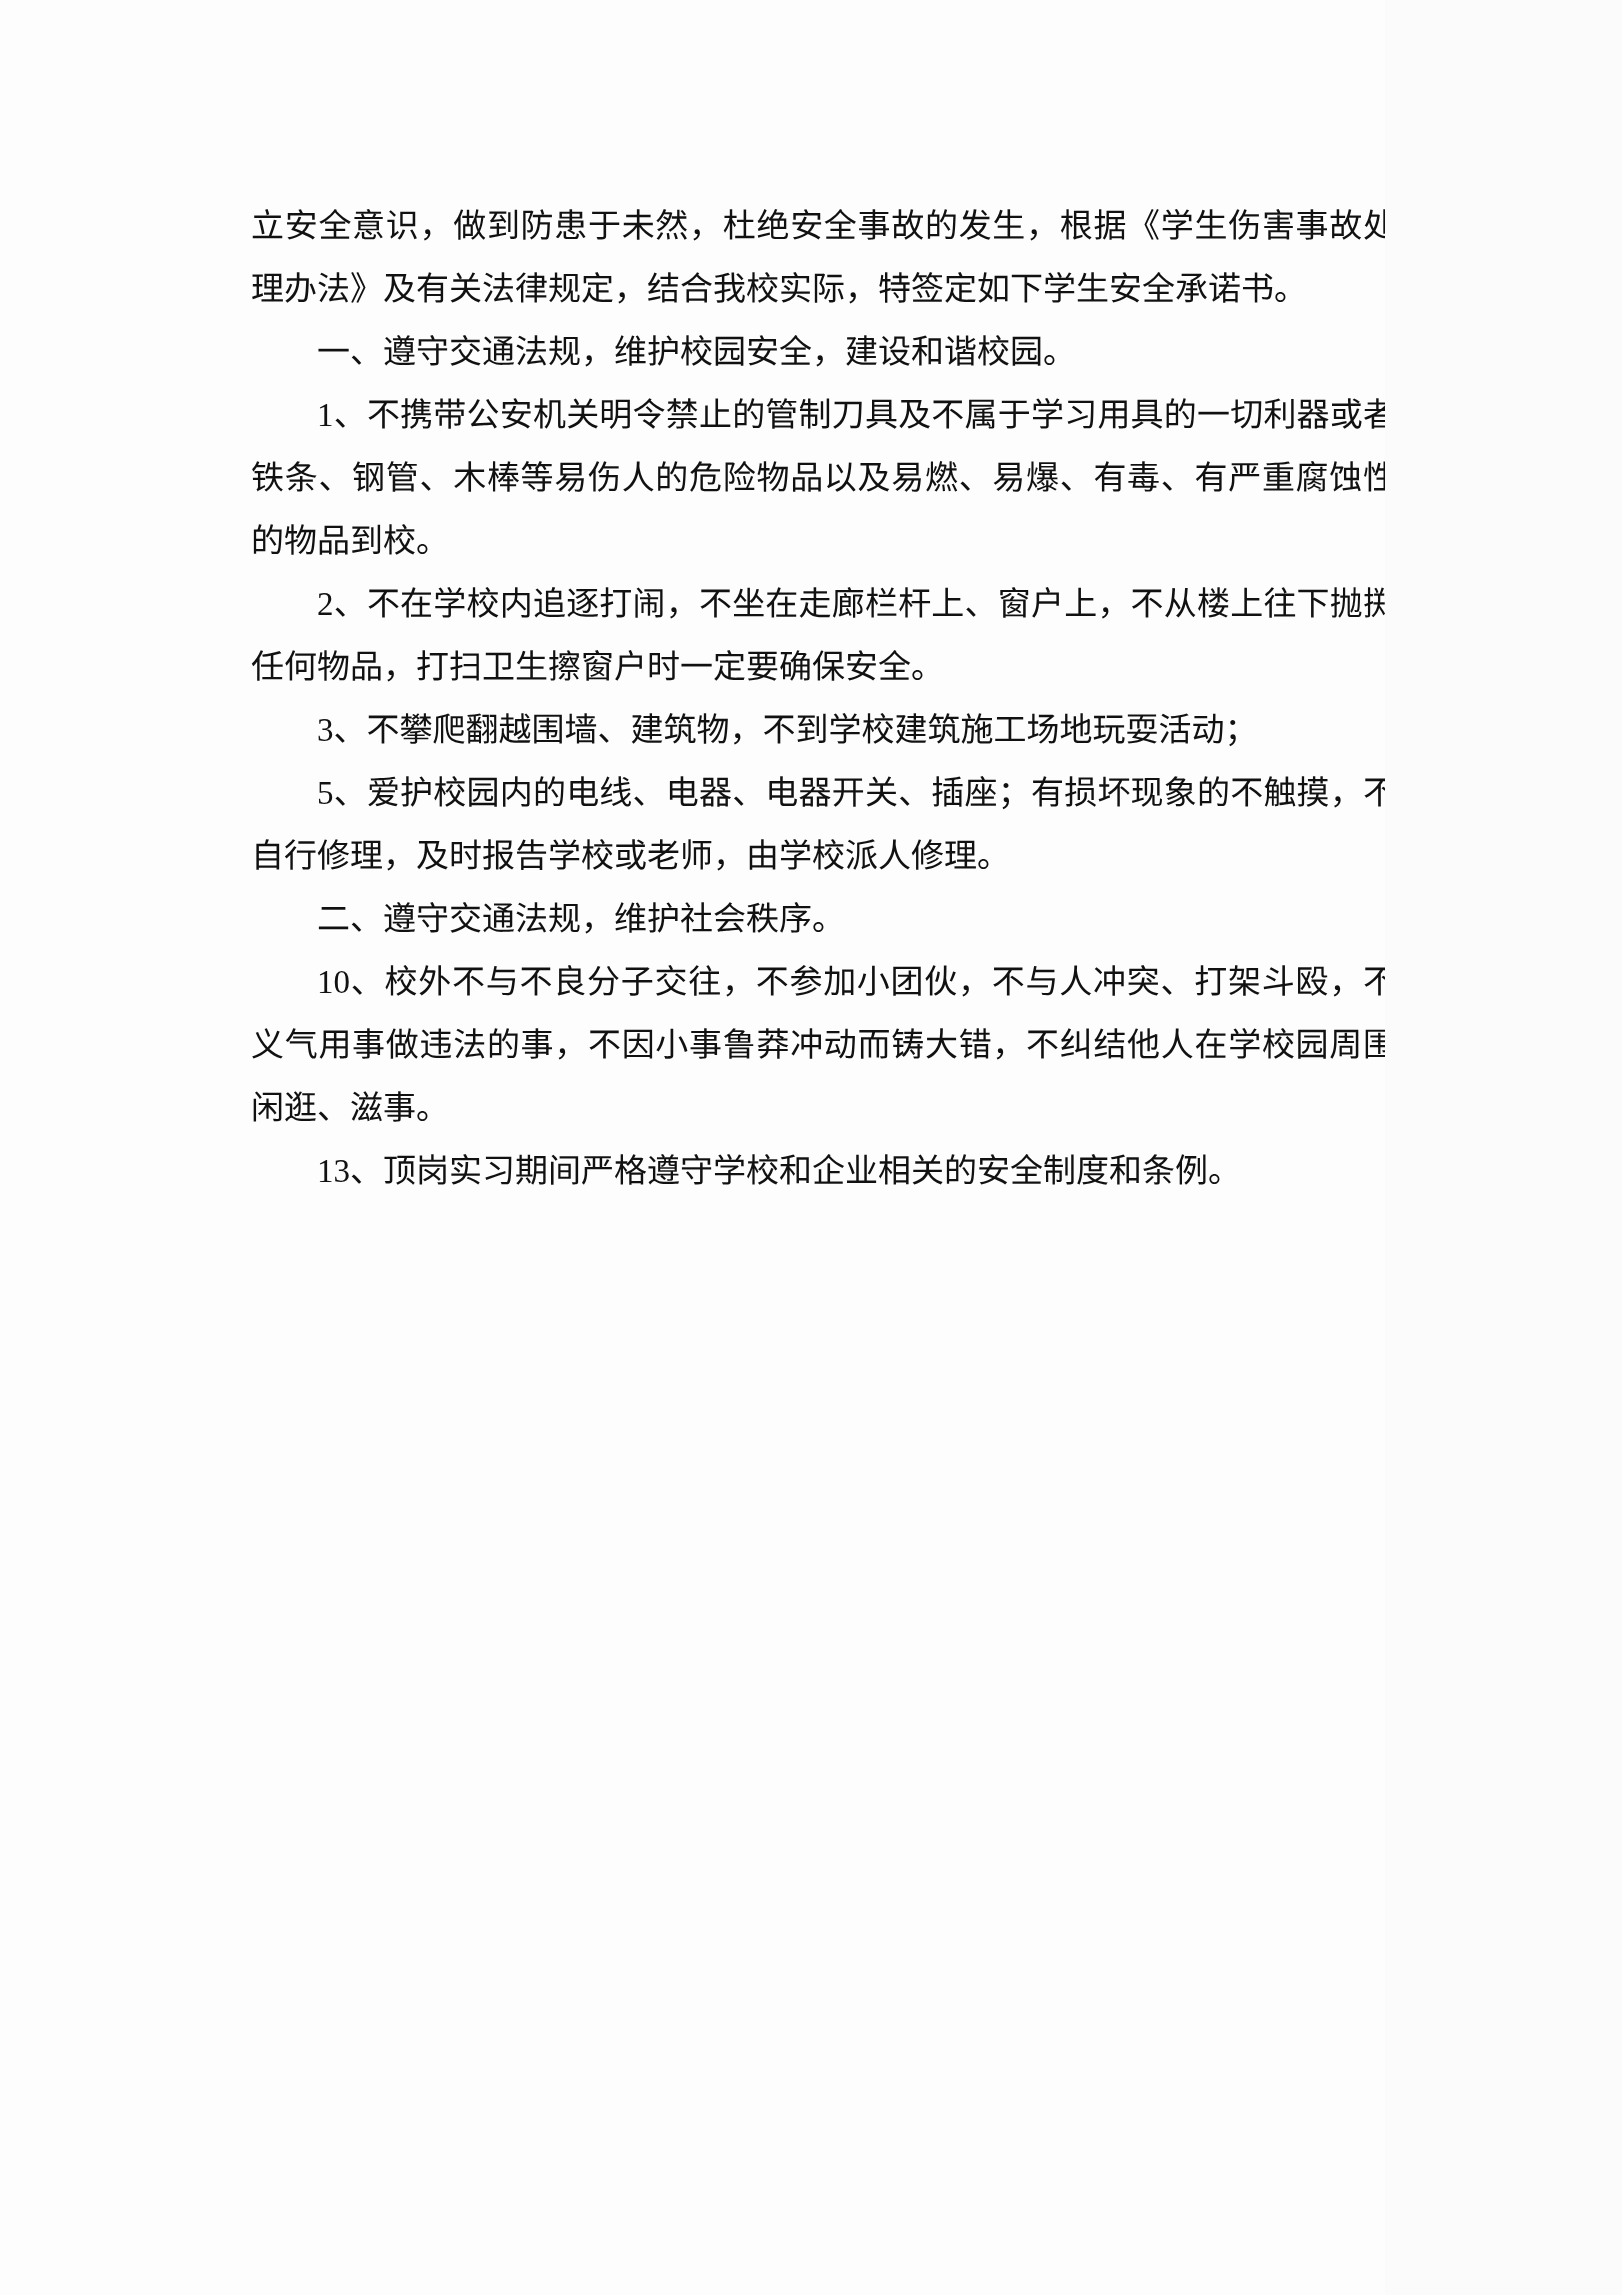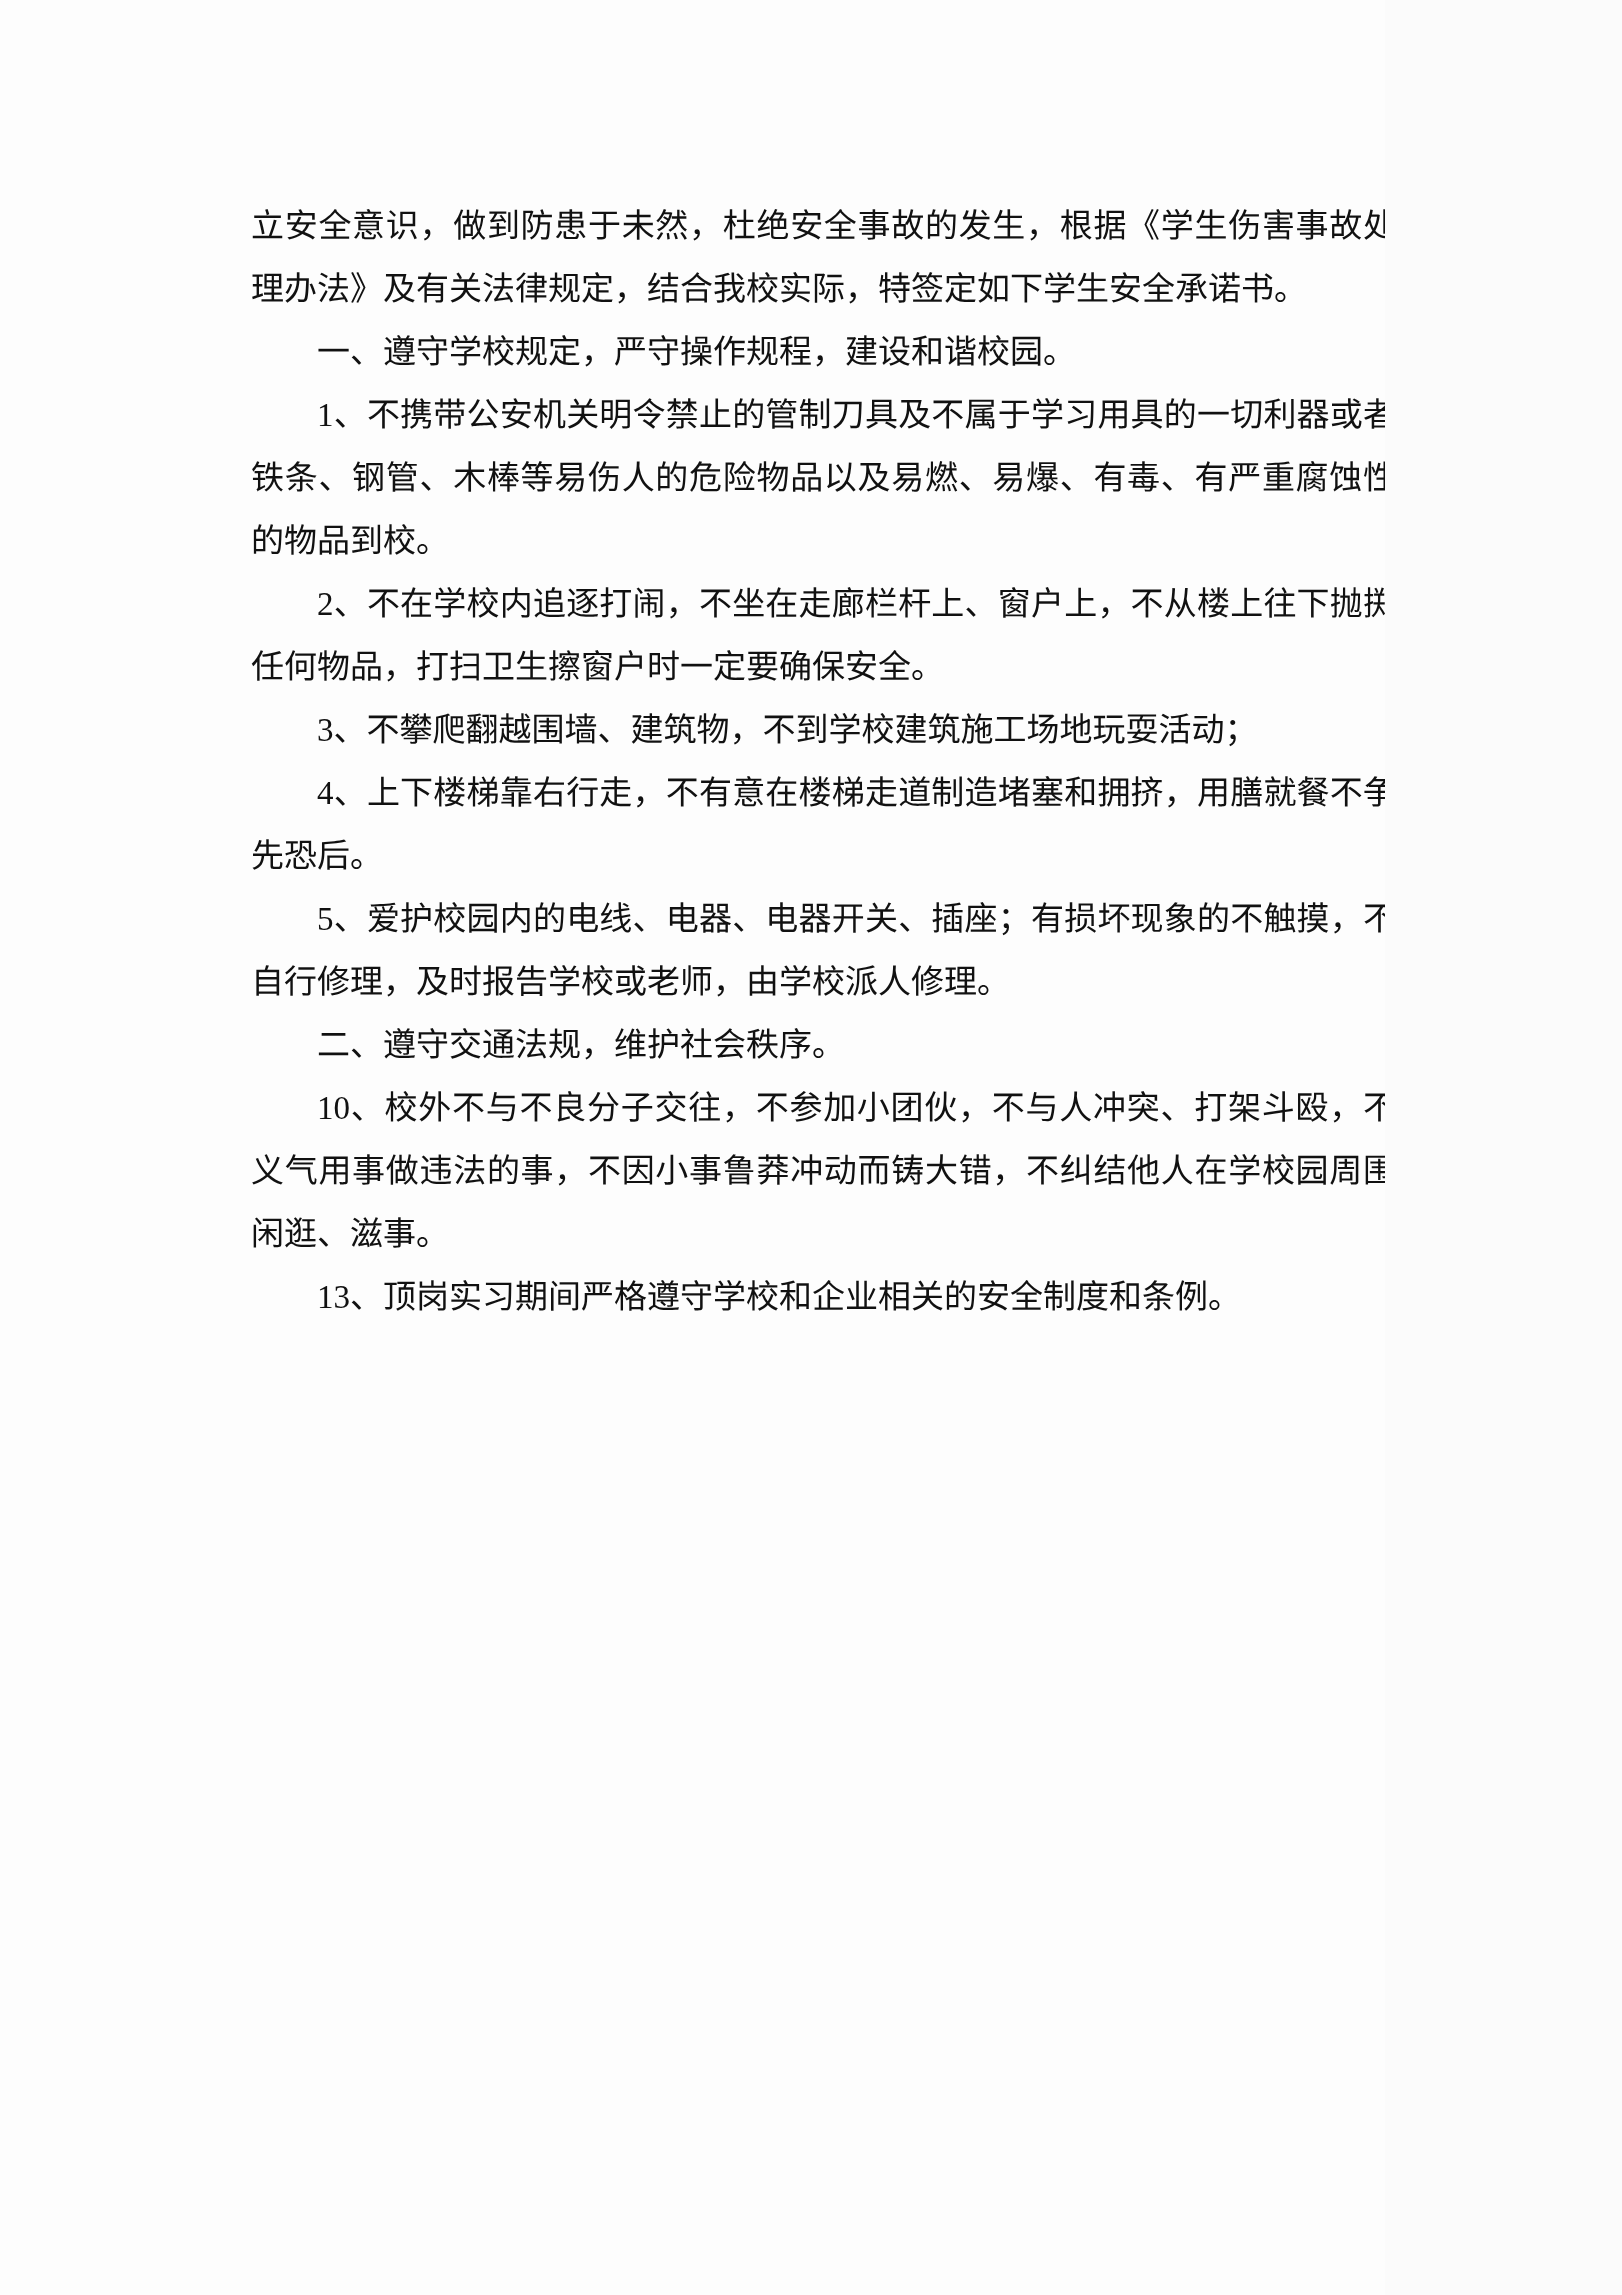--- a/index.html
+++ b/index.html
@@ -42,24 +42,23 @@
   .para.indent {
     text-indent: 2em;
   }
 </style>
 </head>
 <body>
 
 <div class="page">
   <div class="doc">
       <p class="para">立安全意识，做到防患于未然，杜绝安全事故的发生，根据《学生伤害事故处理办法》及有关法律规定，结合我校实际，特签定如下学生安全承诺书。</p>
-      <p class="para indent">一、遵守学校规定，严守操作规程，建设和谐校园。</p>
+      <p class="para indent">一、遵守交通法规，维护校园安全，建设和谐校园。</p>
       <p class="para indent">1、不携带公安机关明令禁止的管制刀具及不属于学习用具的一切利器或者铁条、钢管、木棒等易伤人的危险物品以及易燃、易爆、有毒、有严重腐蚀性的物品到校。</p>
       <p class="para indent">2、不在学校内追逐打闹，不坐在走廊栏杆上、窗户上，不从楼上往下抛掷任何物品，打扫卫生擦窗户时一定要确保安全。</p>
       <p class="para indent">3、不攀爬翻越围墙、建筑物，不到学校建筑施工场地玩耍活动；</p>
-      <p class="para indent">4、上下楼梯靠右行走，不有意在楼梯走道制造堵塞和拥挤，用膳就餐不争先恐后。</p>
       <p class="para indent">5、爱护校园内的电线、电器、电器开关、插座；有损坏现象的不触摸，不自行修理，及时报告学校或老师，由学校派人修理。</p>
       <p class="para indent">二、遵守交通法规，维护社会秩序。</p>
       <p class="para indent">10、校外不与不良分子交往，不参加小团伙，不与人冲突、打架斗殴，不义气用事做违法的事，不因小事鲁莽冲动而铸大错，不纠结他人在学校园周围闲逛、滋事。</p>
       <p class="para indent">13、顶岗实习期间严格遵守学校和企业相关的安全制度和条例。</p>
     </div>
 </div>
 
 
 </body></html>

